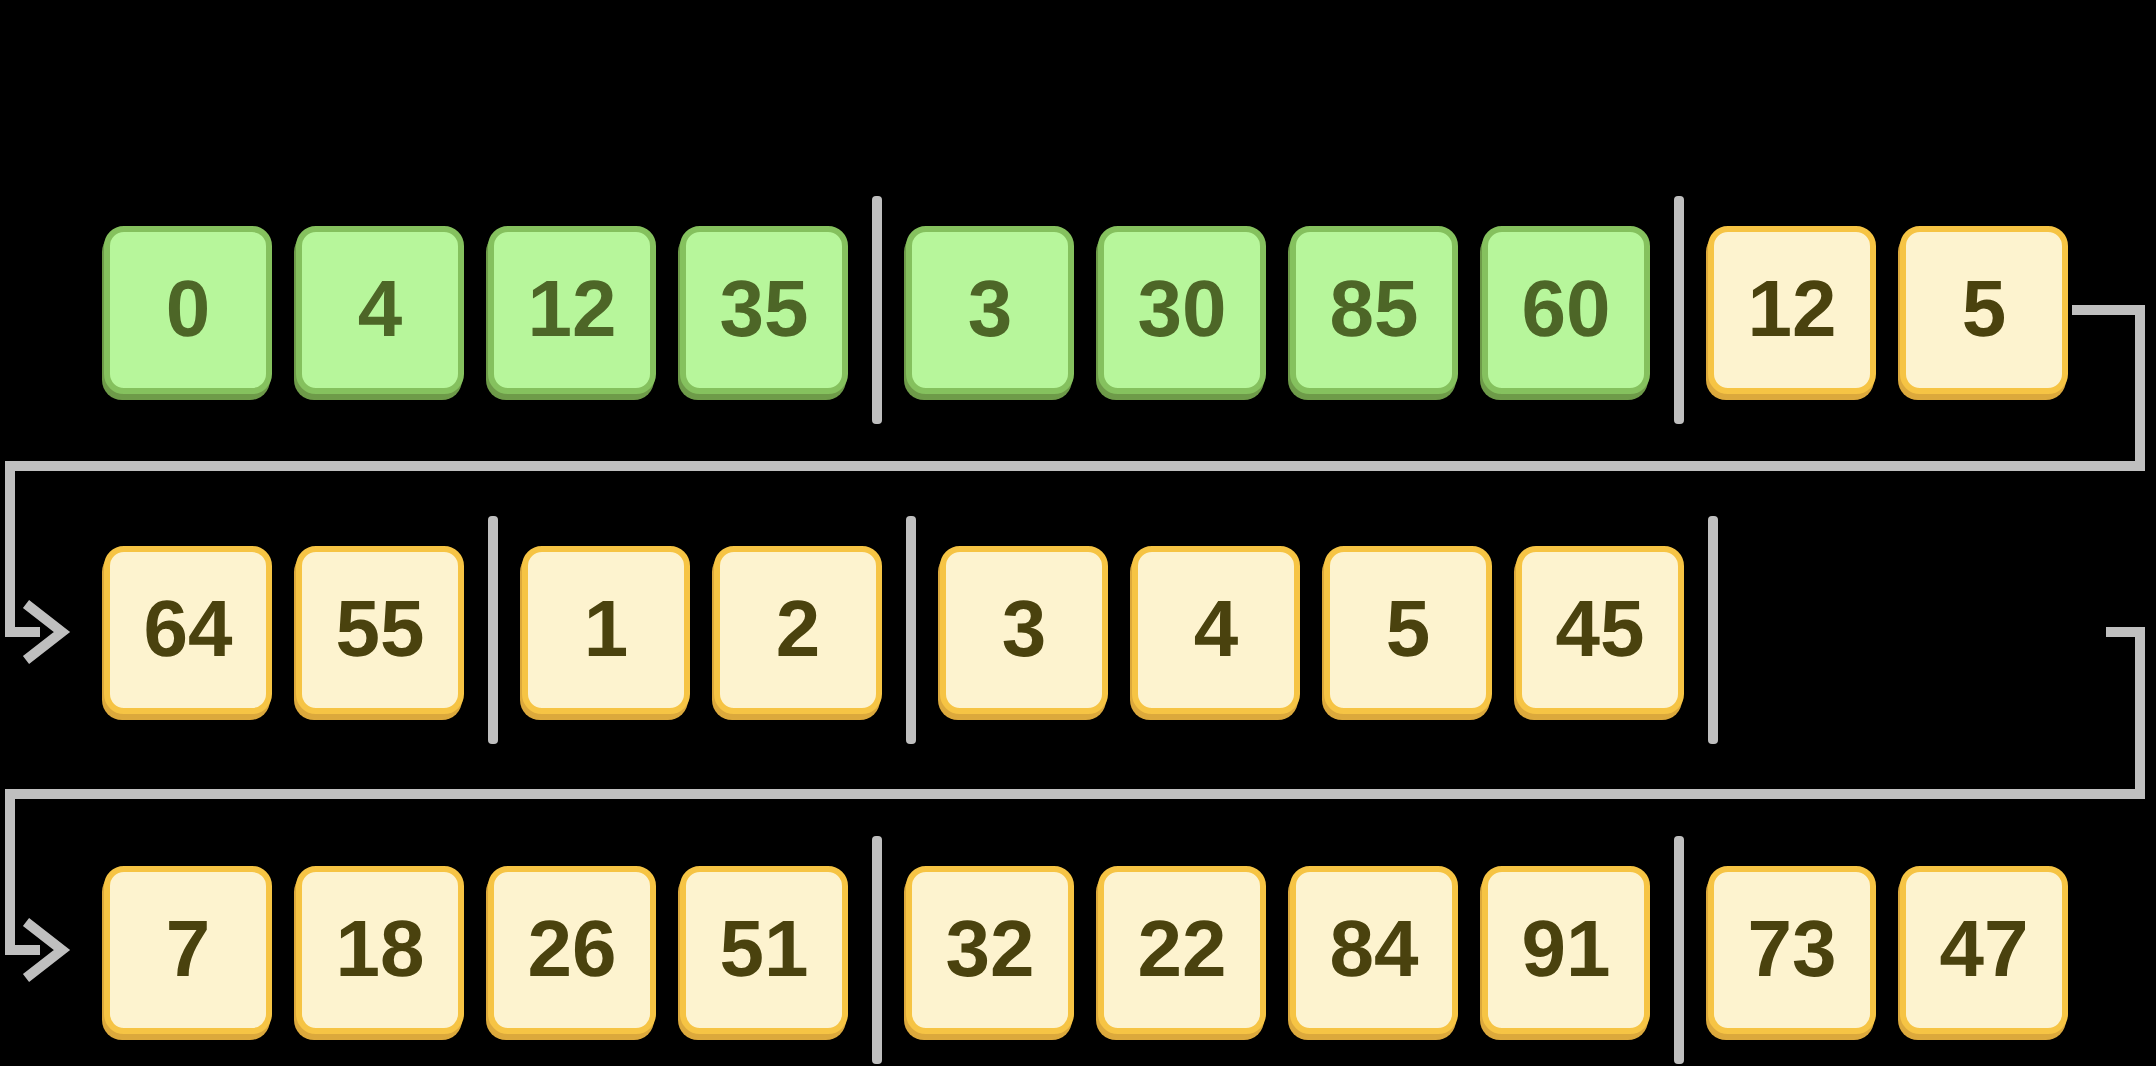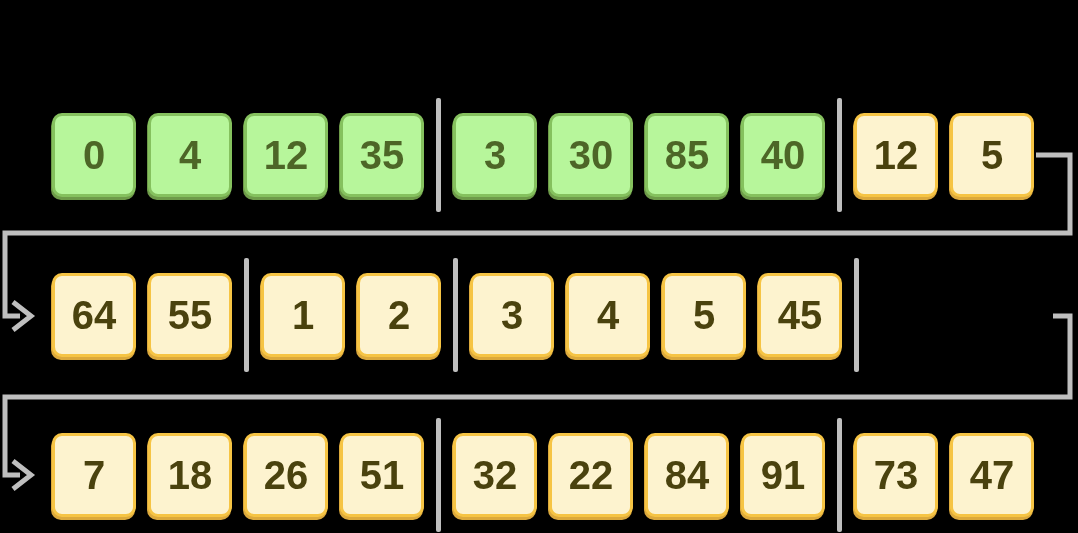--- a/index.html
+++ b/index.html
@@ -84,21 +84,21 @@
 
   <div class="row row-0">
       <div class="cell green">0</div>
       <div class="cell green">4</div>
       <div class="cell green">12</div>
       <div class="cell green">35</div>
       <div class="divider"></div>
       <div class="cell green">3</div>
       <div class="cell green">30</div>
       <div class="cell green">85</div>
-      <div class="cell green">40</div>
+      <div class="cell green">60</div>
       <div class="divider"></div>
       <div class="cell yellow">12</div>
       <div class="cell yellow">5</div>
     </div>
   <div class="row row-1">
       <div class="cell yellow">64</div>
       <div class="cell yellow">55</div>
       <div class="divider"></div>
       <div class="cell yellow">1</div>
       <div class="cell yellow">2</div>

